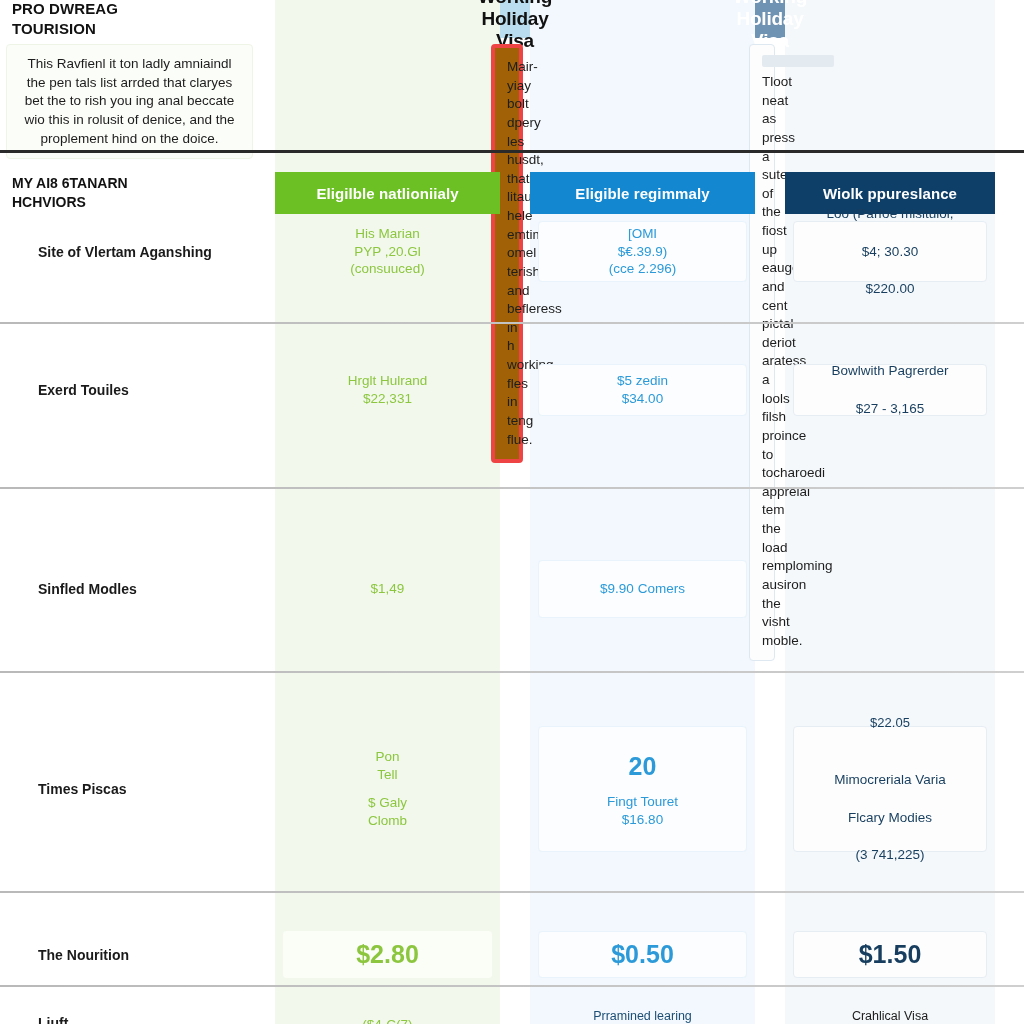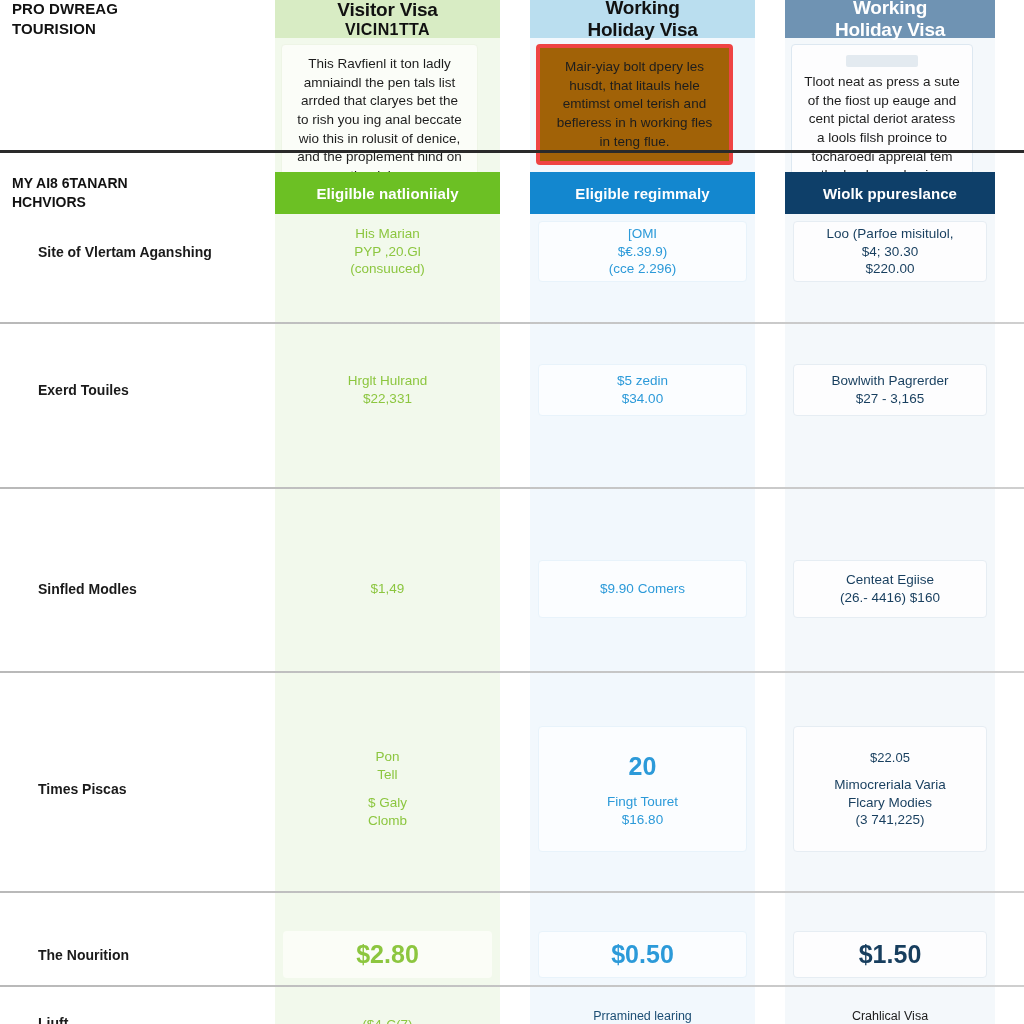--- a/index.html
+++ b/index.html
@@ -97,21 +97,21 @@
     width:100%; height:100%;
     display:flex; flex-direction:column;
     align-items:center; justify-content:center;
     text-align:center;
     border-radius:4px;
     font-size:13.5px; line-height:1.32;
     padding:6px 8px;
   }
   .vbox.green { color:#8cc63f; background:#fbfdf7; }
   .vbox.blue  { color:#2c9ad9; background:#fbfdff; border:1px solid #e8f3fb; }
-  .vbox.navy  { color:#173e5e; background:#fdfdfe; border:1px solid #e6edf3; }
+  .vbox.navy  { color:#173e5e; background:#fdfdfe; border:1px solid #e6edf3;gap:20px; }
   .vbox.plain { background:transparent; border:none; }
 
   .vbox .big   { font-size:25px; font-weight:bold; }
   .vbox .spacer{ height:10px; }
   .vbox .small { font-size:13px; }
 
   .hairline {
     grid-column: 1 / -1;
     height:2px;
     background:linear-gradient(to right,#b9b9b9,#cfcfcf);
@@ -126,26 +126,20 @@
   <div class="band green"></div>
   <div class="band blue"></div>
   <div class="band navy"></div>
 
   <div class="cell corner-title">
     <div>
       <div>PRO DWREAG</div>
       <div>TOURISION</div>
     </div>
   </div>
-  <div class="cell hdr green">
-    <div>
-      <span>Visitor Visa</span>
-      <span class="sub">VICIN1TTA</span>
-    </div>
-  </div>
   <div class="gap"></div>
   <div class="cell hdr blue">
     <div>
       <div>Working</div>
       <div>Holiday Visa</div>
     </div>
   </div>
   <div class="gap"></div>
   <div class="cell hdr navy">
     <div>
@@ -244,26 +238,20 @@
       <div>$1,49</div>
     </div>
   </div>
   <div class="gap"></div>
   <div class="cell val">
     <div class="vbox blue">
       <div>$9.90 Comers</div>
     </div>
   </div>
   <div class="gap"></div>
-  <div class="cell val">
-    <div class="vbox navy">
-      <div>Centeat Egiise</div>
-      <div>(26.- 4416) $160</div>
-    </div>
-  </div>
   <div class="gap"></div>
   <div class="hairline"></div>
 
   <div class="cell rowname">Times Piscas</div>
   <div class="cell val">
     <div class="vbox green plain">
       <div>Pon</div>
       <div>Tell</div>
       <div class="spacer"></div>
       <div>$ Galy</div>

